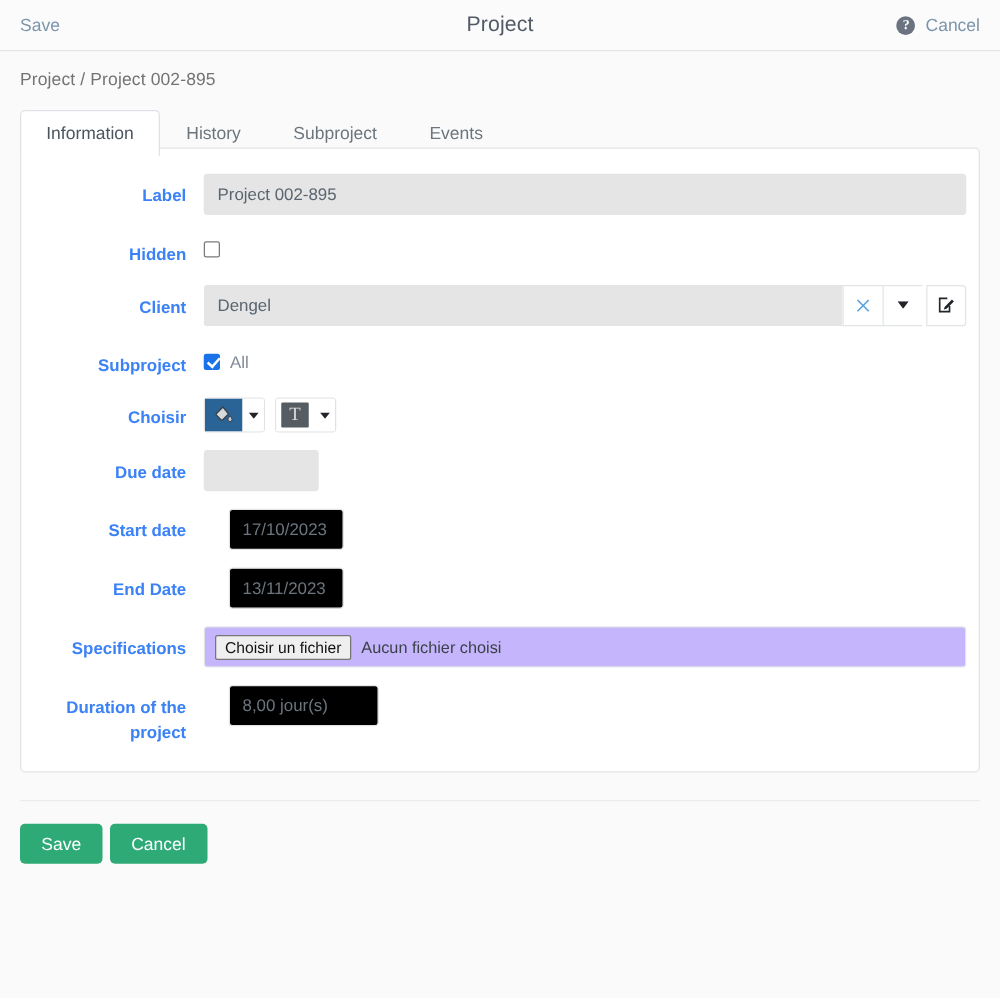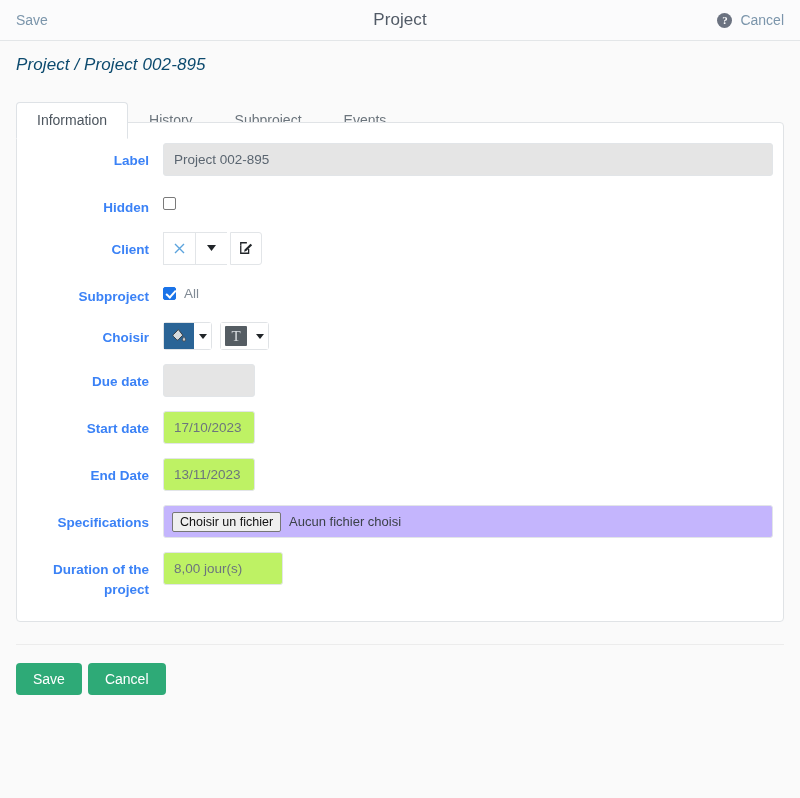--- a/index.html
+++ b/index.html
@@ -59,42 +59,41 @@
   .topbar-cancel {
     font-size: 14px;
     color: #7b95ab;
     text-decoration: none;
     cursor: pointer;
   }
 
   
   .breadcrumb {
     padding: 14px 16px 0 16px;
-    font-size: 17px;
-    font-style: italic;
-    color: #0c4a6e;
+    font-size: 14px;
+    color: #737373;
     letter-spacing: .1px;
   }
 
   
   .tabs {
     display: flex;
     padding: 10px 16px 0 16px;
     position: relative;
   }
   .tab {
     padding: 9px 20px 10px 20px;
     font-size: 14px;
     color: #6c757d;
     cursor: pointer;
     border: 1px solid transparent;
     border-bottom: none;
     border-radius: 4px 4px 0 0;
     position: relative;
-    top: 17px;
+    top: 7px;
     background: transparent;
     white-space: nowrap;
   }
   .tab.active {
     background: #fff;
     border-color: #dee2e6;
     border-bottom: 1px solid #fff;
     color: #4c555e;
     z-index: 3;
   }
@@ -139,23 +138,24 @@
     border: 1px solid #e2e5e8;
     border-radius: 3px;
     background: #e5e5e5;
     font-size: 13.5px;
     color: #5a6570;
     padding: 0 10px;
     font-family: "Liberation Sans", sans-serif;
     outline: none;
   }
   .inp.disabled {
-    background: #bef264;
+    background: #000000;
     border-color: #e2e5e8;
     color: #6c757d;
+    margin-left: 20px;
   }
   .inp.w-date { width: 92px; }
   .inp.w-duration { width: 120px; }
 
   
   .chk-wrap {
     display: flex;
     align-items: center;
     gap: 8px;
     padding-top: 7px;
@@ -356,20 +356,21 @@
       <div class="chk-wrap">
         <div class="chk"></div>
       </div>
     </div>
   </div>
 
   <div class="form-row">
     <div class="form-label">Client</div>
     <div class="form-control-area">
       <div class="input-group">
+        <input class="inp" type="text" value="Dengel" style="">
         <div class="ig-btn">
           <svg class="svg-ico" width="11" height="11" viewBox="0 0 11 11">
             <path d="M1 1 L10 10 M10 1 L1 10" stroke="#5ca4dd" stroke-width="1.4" fill="none"></path>
           </svg>
         </div>
         <div class="ig-btn caret">
           <svg class="svg-ico" width="9" height="6" viewBox="0 0 9 6">
             <path d="M0 0 L9 0 L4.5 6 Z" fill="#212529"></path>
           </svg>
         </div>

